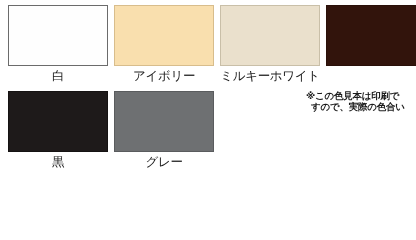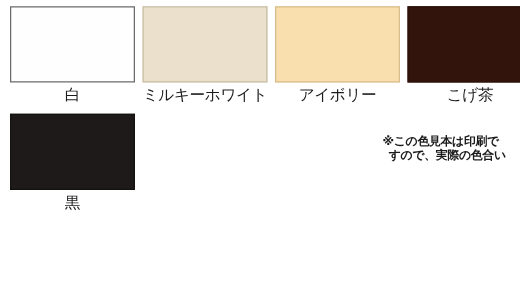--- a/index.html
+++ b/index.html
@@ -64,21 +64,21 @@
   }
 
   
   .swatch-cell { position: relative; }
   .swatch-label { position: relative; }
 
   
   #disclaimer-note {
     position: absolute;
     left: 306px;
-    top: 108px;
+    top: 90px;
     width: 108px;
     font-size: 9.5px;
     line-height: 11.5px;
     color: #1b1b1b;
     letter-spacing: -0.25px;
     font-weight: 600;
   }
 
   .note-line { display: block; white-space: nowrap; }
   .note-line.indent { padding-left: 5px; font-family: Liberation Serif, serif; }
@@ -89,43 +89,46 @@
 <div id="color-chart">
 
   <div class="swatch-row" id="row-top">
 
     <div class="swatch-cell">
       <div class="swatch-chip" style="background: rgb(254, 254, 254); border-color: rgb(107, 107, 107);"></div>
       <div class="swatch-label">白</div>
     </div>
 
     <div class="swatch-cell">
+      <div class="swatch-chip" style="background: rgb(249, 223, 174); border-color: rgb(216, 189, 140);"></div>
+      <div class="swatch-label">アイボリー</div>
+    </div>
+
+    <div class="swatch-cell">
       <div class="swatch-chip" style="background: rgb(234, 224, 204); border-color: rgb(201, 191, 168);"></div>
       <div class="swatch-label">ミルキーホワイト</div>
     </div>
 
     <div class="swatch-cell">
-      <div class="swatch-chip" style="background: rgb(249, 223, 174); border-color: rgb(216, 189, 140);"></div>
-      <div class="swatch-label">アイボリー</div>
-    </div>
-
-    <div class="swatch-cell">
       <div class="swatch-chip" style="background: rgb(50, 20, 12); border-color: rgb(42, 16, 9);"></div>
-      <div class="swatch-label">こげ茶</div>
     </div>
 
   </div>
 
   <div class="swatch-row" id="row-bottom">
 
     <div class="swatch-cell">
       <div class="swatch-chip" style="background: rgb(30, 26, 26); border-color: rgb(21, 18, 18);"></div>
       <div class="swatch-label">黒</div>
     </div>
 
+    <div class="swatch-cell">
+      <div class="swatch-chip" style="background: rgb(110, 112, 114); border-color: rgb(90, 92, 94);"></div>
+      <div class="swatch-label">グレー</div>
+    </div>
 
   </div>
 
   <div id="disclaimer-note">
     <span class="note-line">※この色見本は印刷で</span>
     <span class="note-line indent">すので、実際の色合い</span>
   </div>
 
 </div>
 

